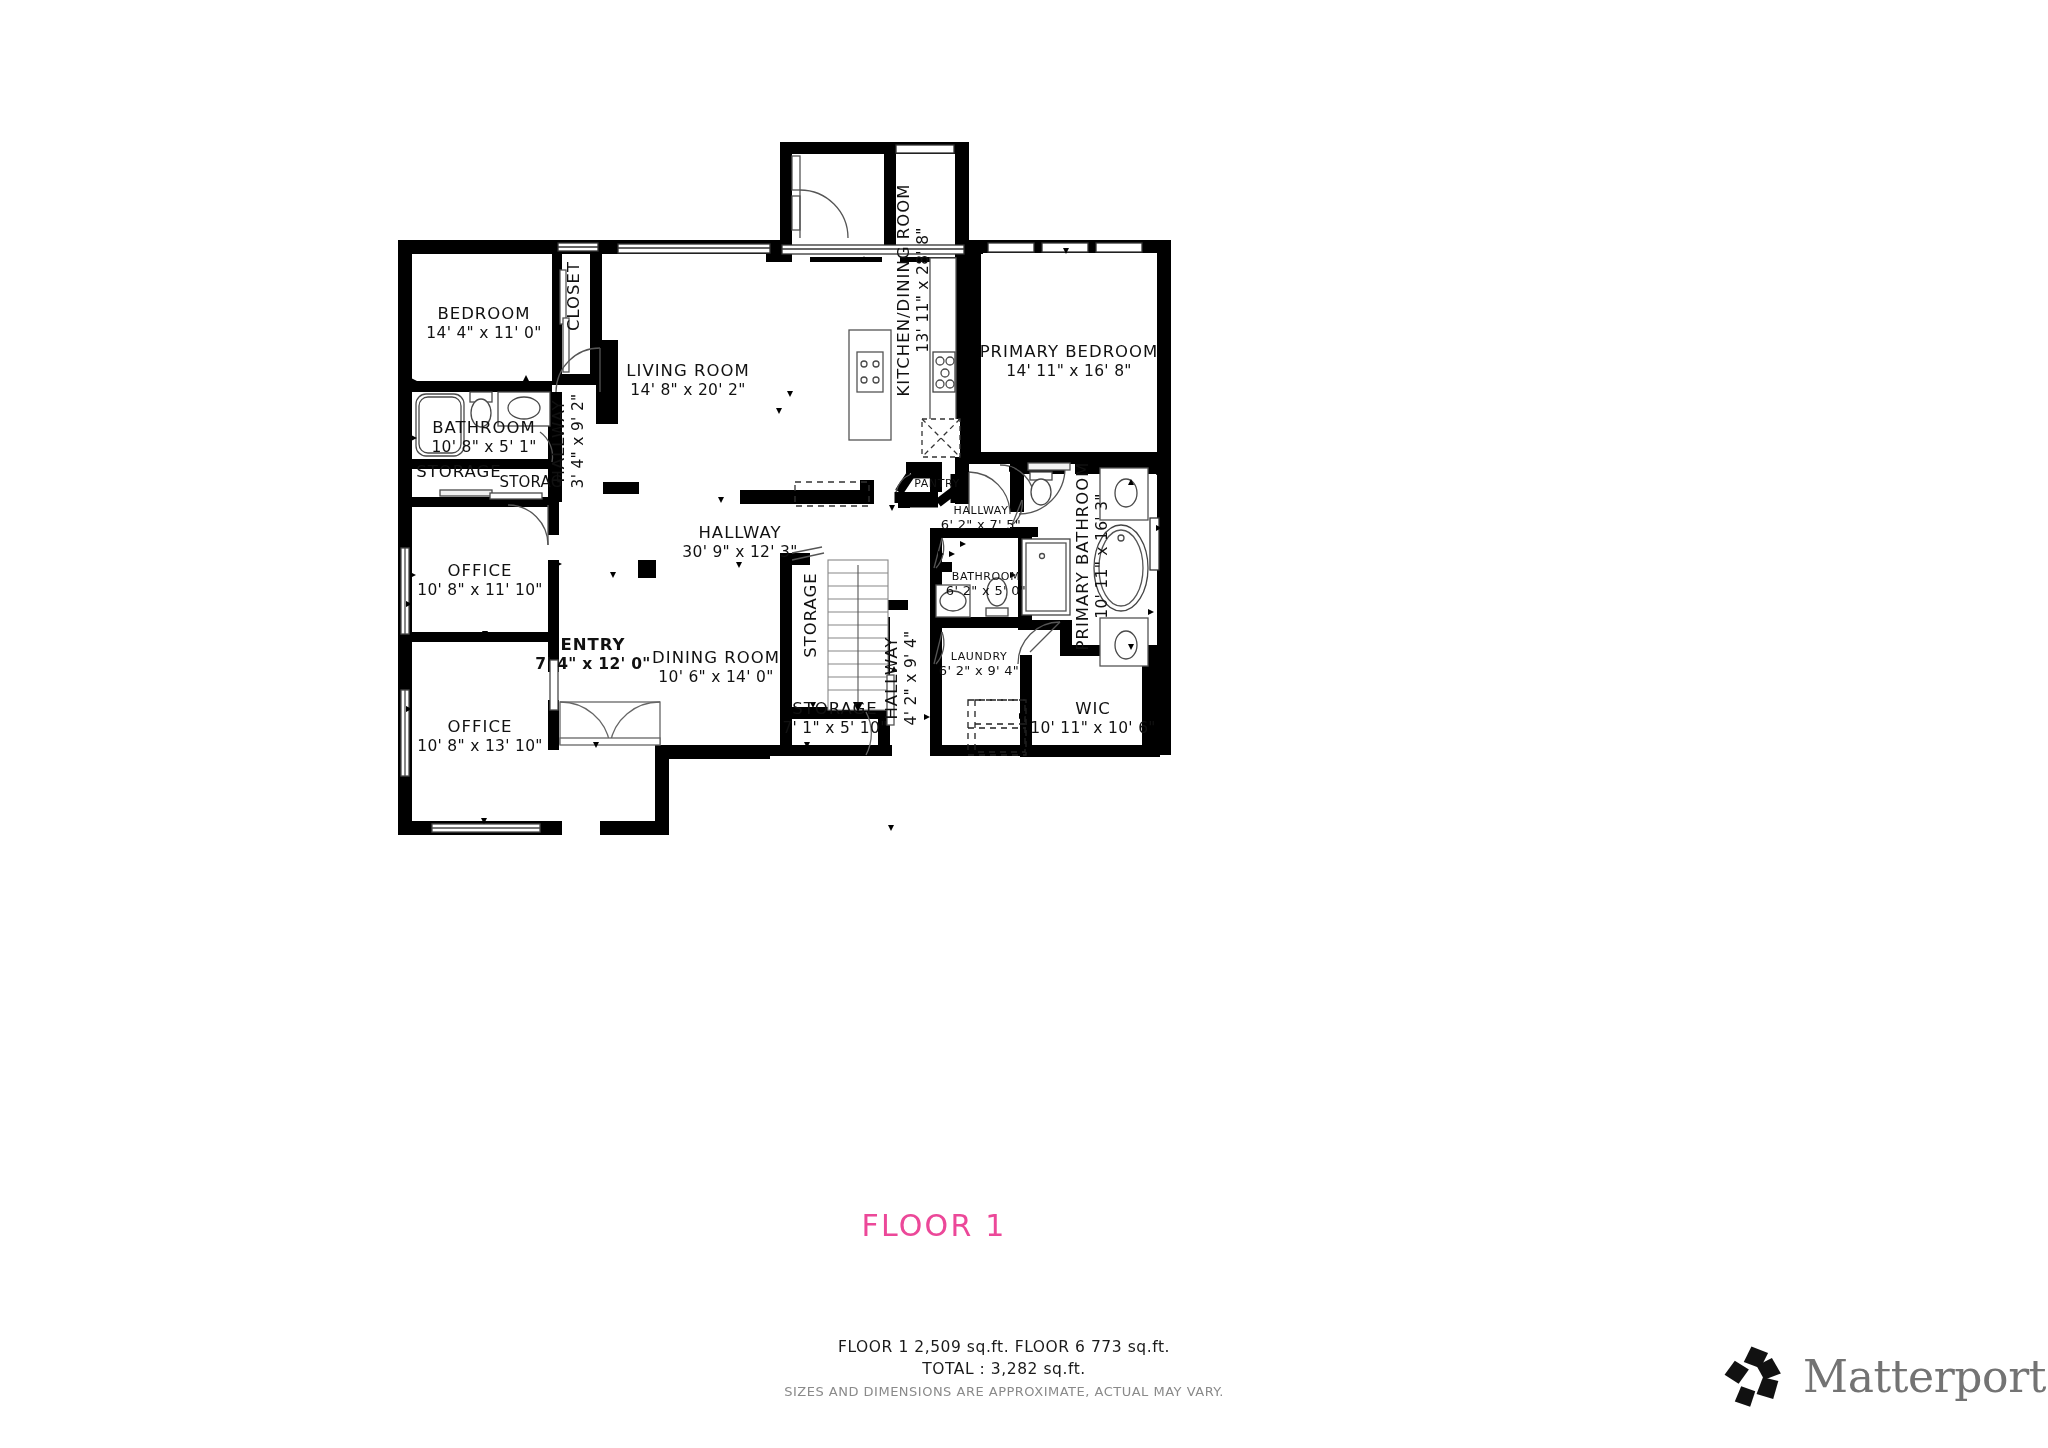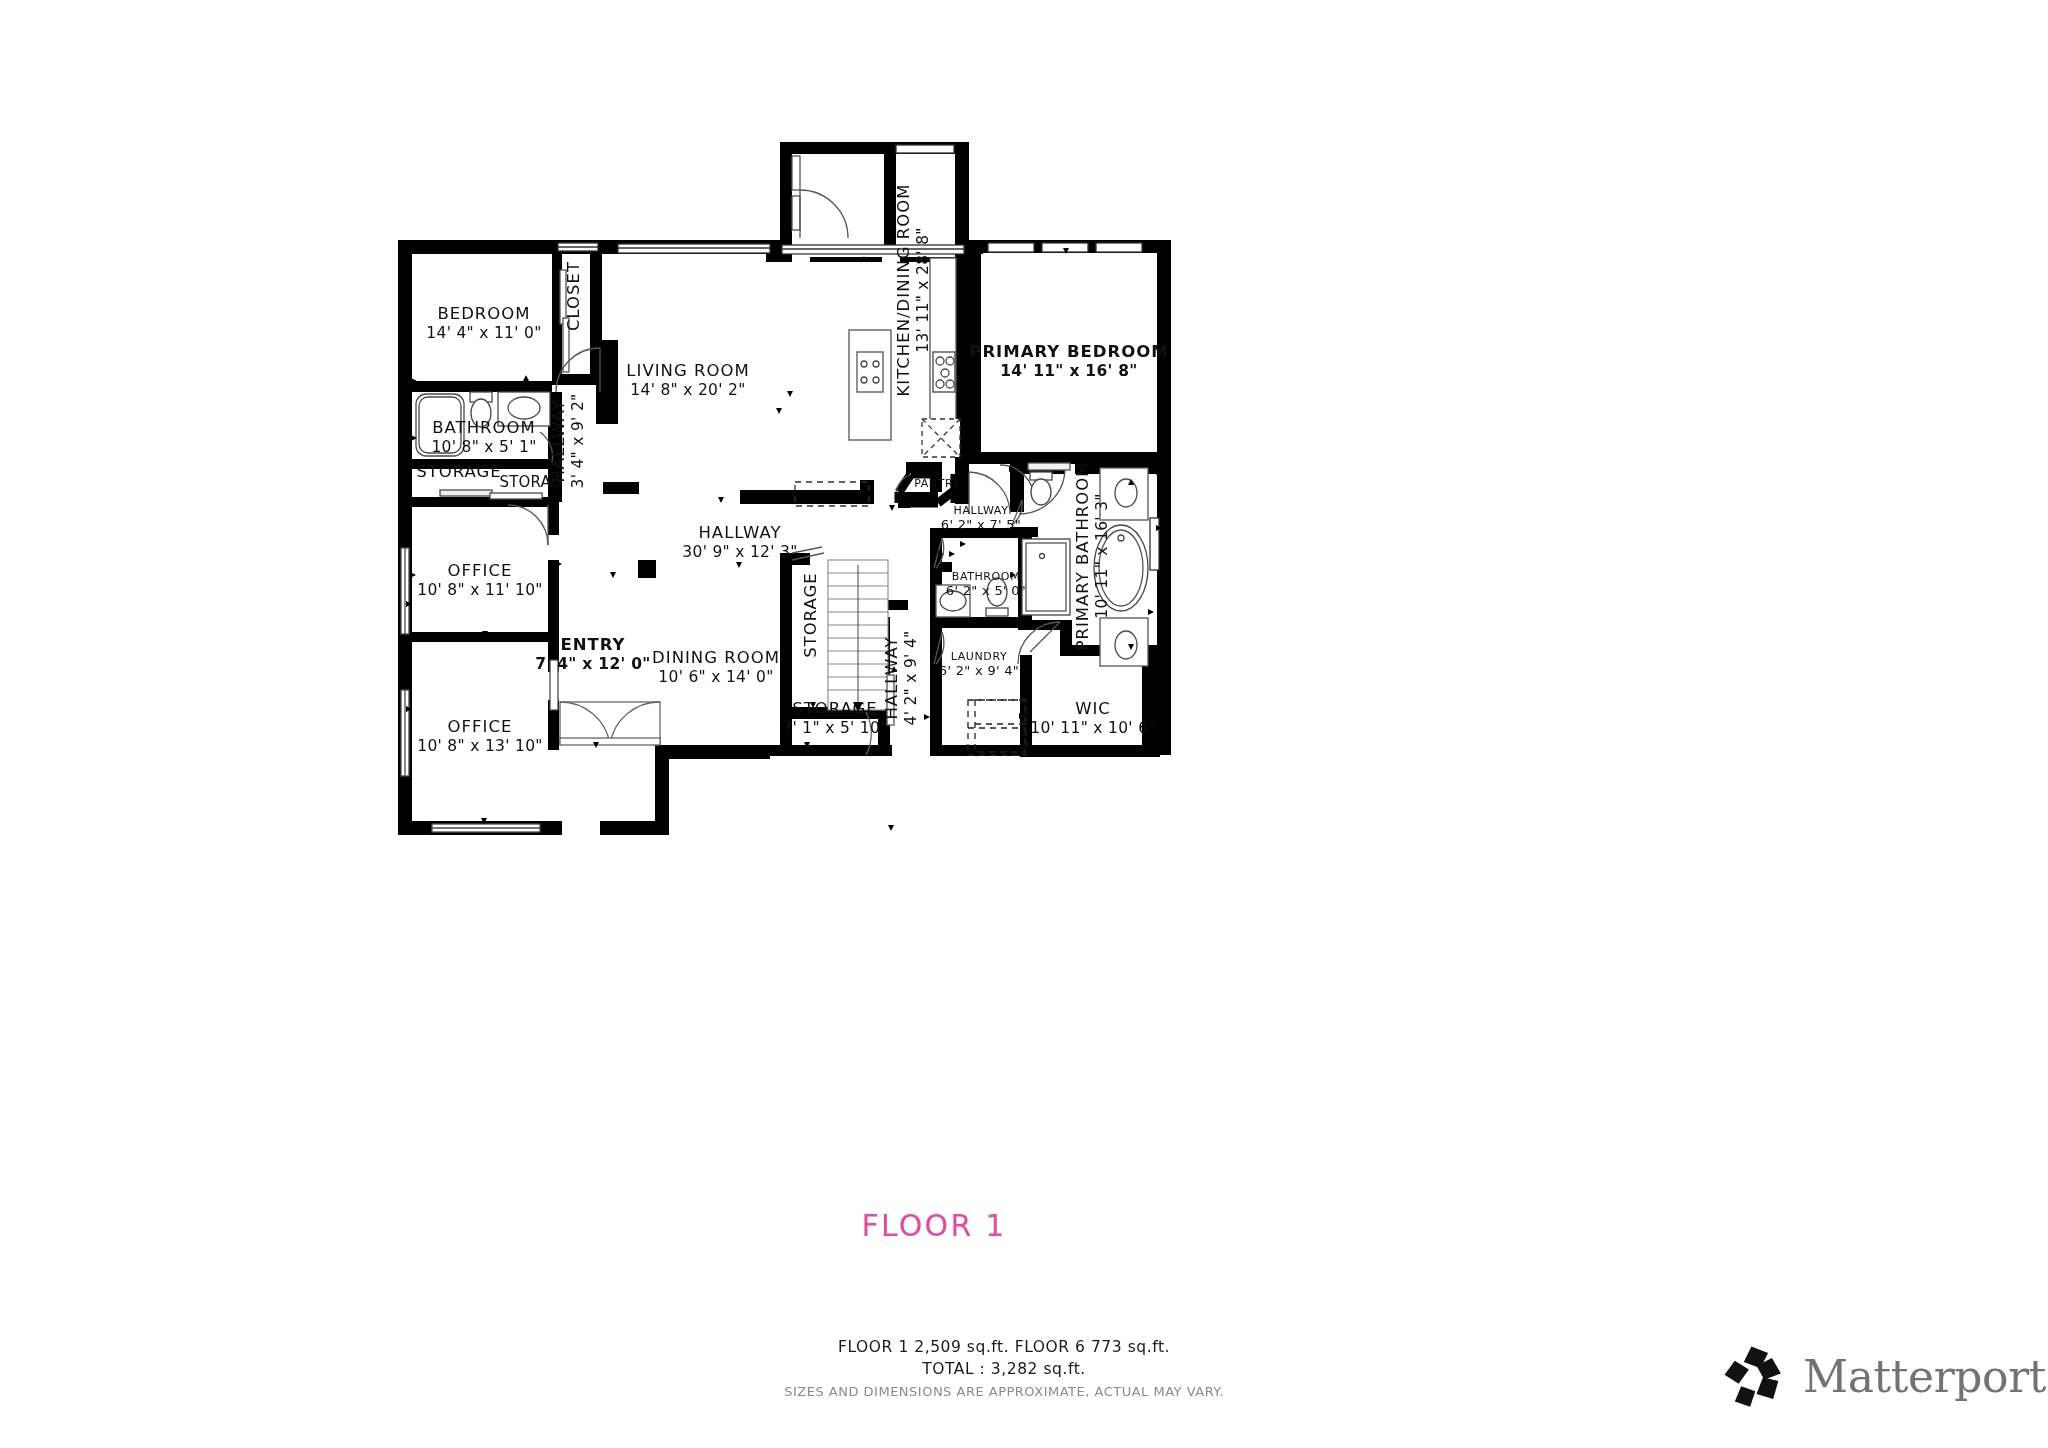--- a/index.html
+++ b/index.html
@@ -548,21 +548,21 @@
         <span class="rdim">3' 4" x 9' 2"</span>
       </div>
       <div class="room-label" style="left: 688px; top: 381px;">
         <span class="rname">LIVING ROOM</span>
         <span class="rdim">14' 8" x 20' 2"</span>
       </div>
       <div class="room-label vert" style="left: 914px; top: 290px;">
         <span class="rname">KITCHEN/DINING ROOM</span>
         <span class="rdim">13' 11" x 28' 8"</span>
       </div>
-      <div class="room-label" style="left: 1069px; top: 362px; font-weight: bold;">
+      <div class="room-label" style="left: 1069px; top: 362px;">
         <span class="rname">PRIMARY BEDROOM</span>
         <span class="rdim">14' 11" x 16' 8"</span>
       </div>
       <div class="room-label small" style="left: 937px; top: 484px;">
         <span class="rname">PANTRY</span>
       </div>
       <div class="room-label small" style="left: 981px; top: 519px;">
         <span class="rname">HALLWAY</span>
         <span class="rdim">6' 2" x 7' 5"</span>
       </div>

